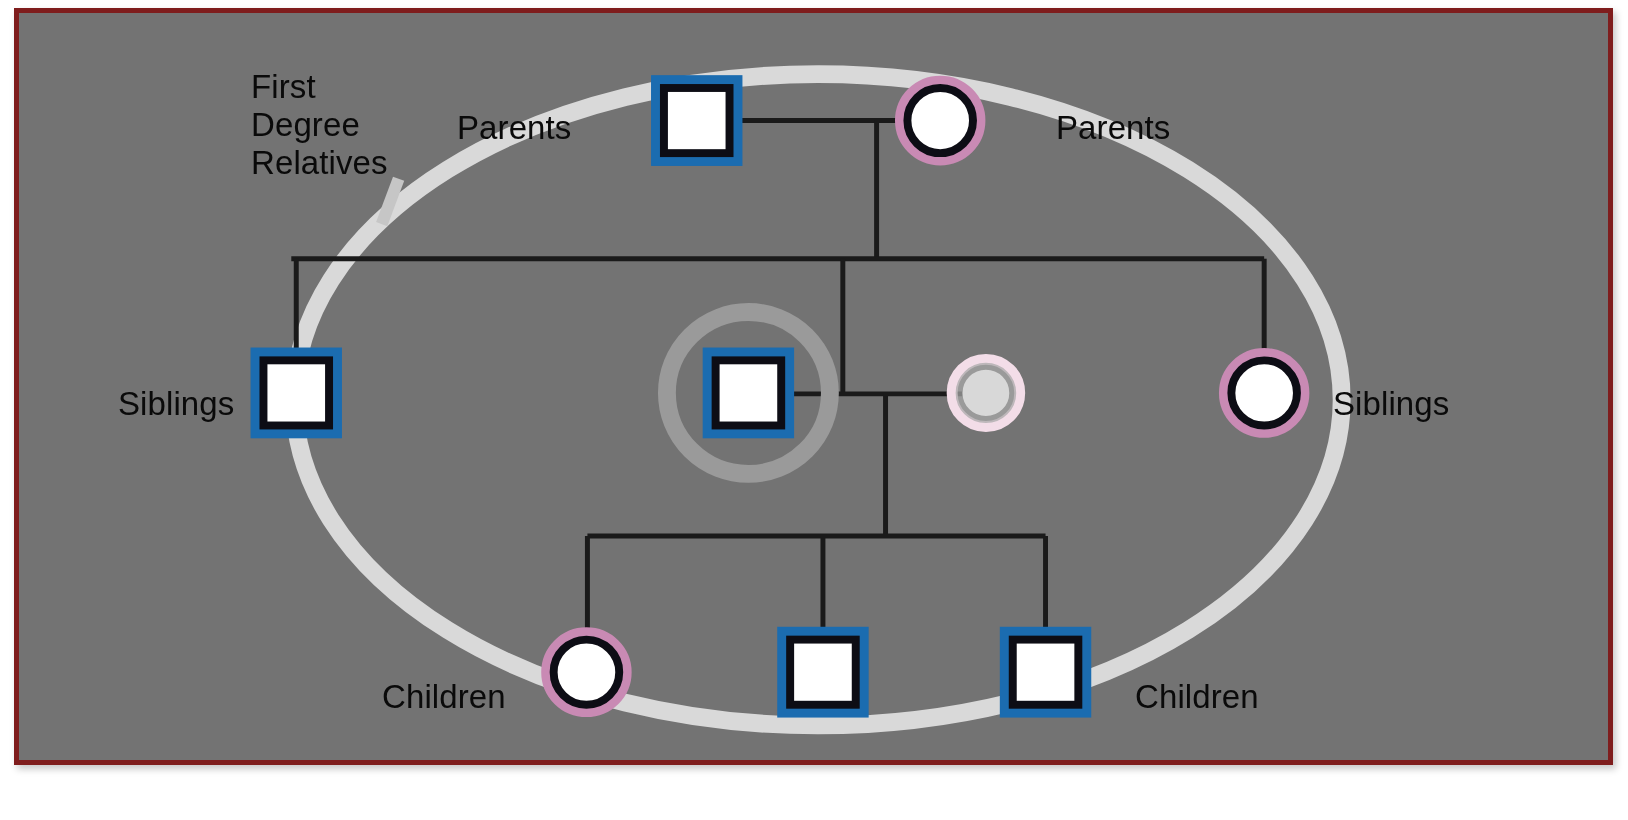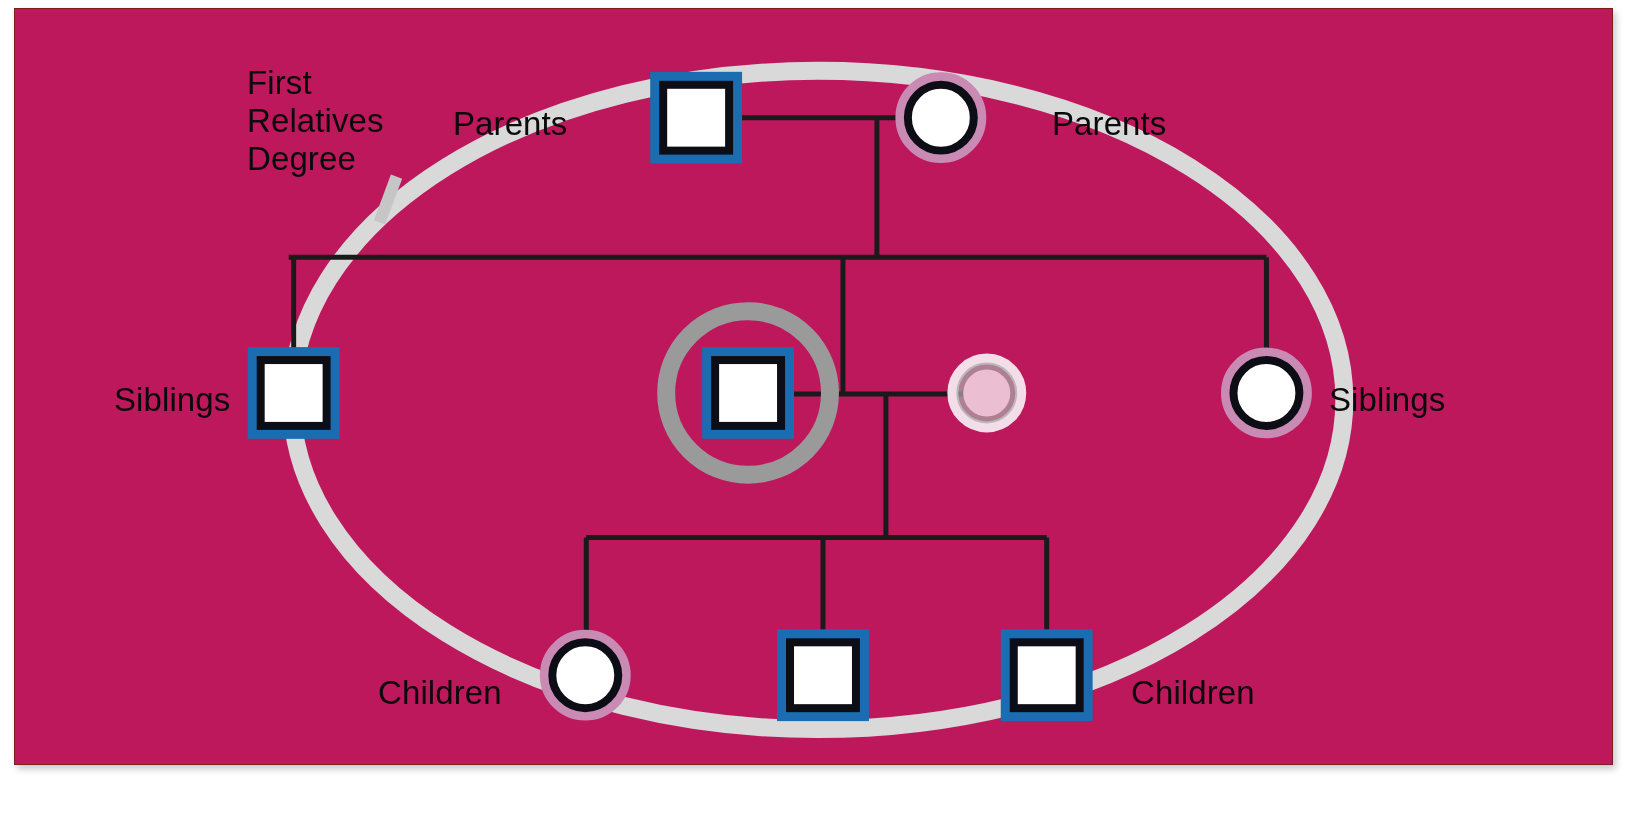--- a/index.html
+++ b/index.html
@@ -2,21 +2,21 @@
 <html><head>
 <meta charset="utf-8">
 <style>
   html,body{margin:0;padding:0;background:#ffffff;}
   body{width:1628px;height:820px;font-family:"Liberation Sans",sans-serif;overflow:hidden;}
   #stage{position:relative;width:1628px;height:820px;background:#ffffff;}
 
   
   .card{
     position:absolute;left:14px;top:8px;width:1599px;height:757px;
-    background:#be185d;border:1px solid #7f1d1d;
+    background:#737373;border:5px solid #7f1d1d;
     box-shadow:3px 4px 7px rgba(0,0,0,0.22);
     box-sizing:border-box;
   }
 
   .canvas{position:absolute;left:0;top:0;width:100%;height:100%;}
 
   
   .lbl{position:absolute;color:#0a0a0a;font-size:33px;line-height:38px;white-space:pre;letter-spacing:.1px;}
   .lbl.multi{white-space:normal;}
 </style>
@@ -76,22 +76,22 @@
           </g>
           <g>
             <rect x="992" y="627" width="82" height="82" fill="none" stroke="#1b6cb0" stroke-width="10"></rect>
             <rect x="1000" y="635" width="66" height="66" fill="#ffffff" stroke="#0d0d15" stroke-width="8"></rect>
           </g>
         </g>
     </svg>
 
     <div class="lbl multi" id="lbl-group" style="left: 232px; top: 55px; width: 170px;">
         <div>First</div>
+        <div>Degree</div>
         <div>Relatives</div>
-        <div>Degree</div>
       </div>
     <div class="lbl" id="lbl-pl" style="top: 96px; left: 438px;">Parents</div>
     <div class="lbl" id="lbl-pr" style="top: 96px; left: 1037px;">Parents</div>
     <div class="lbl" id="lbl-sl" style="top: 372px; left: 99px;">Siblings</div>
     <div class="lbl" id="lbl-sr" style="top: 372px; left: 1314px;">Siblings</div>
     <div class="lbl" id="lbl-cl" style="top: 665px; left: 363px;">Children</div>
     <div class="lbl" id="lbl-cr" style="top: 665px; left: 1116px;">Children</div>
   </div>
 </div>
 

